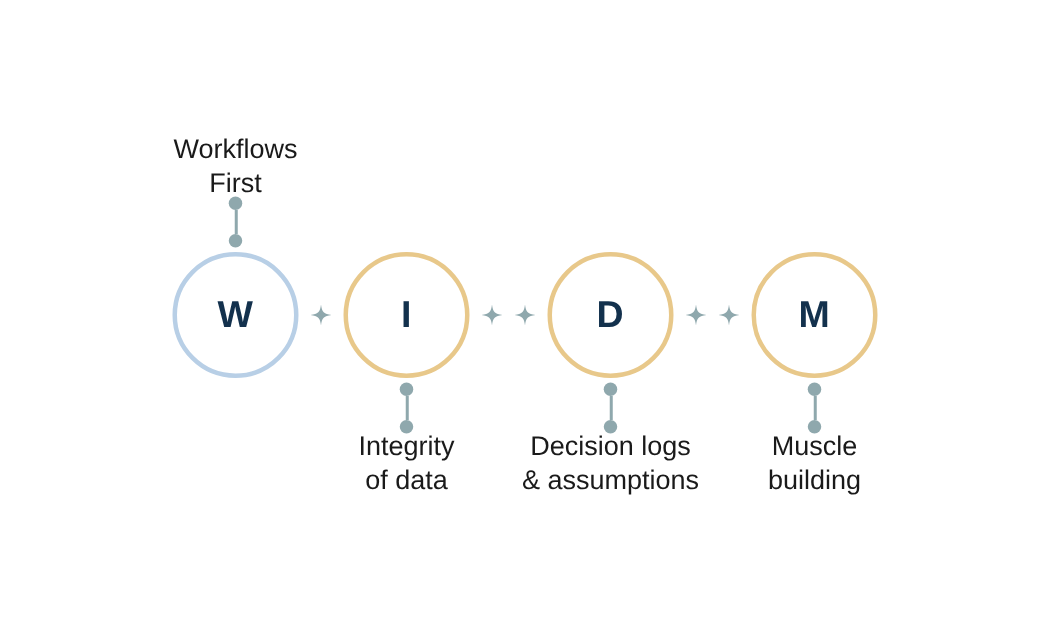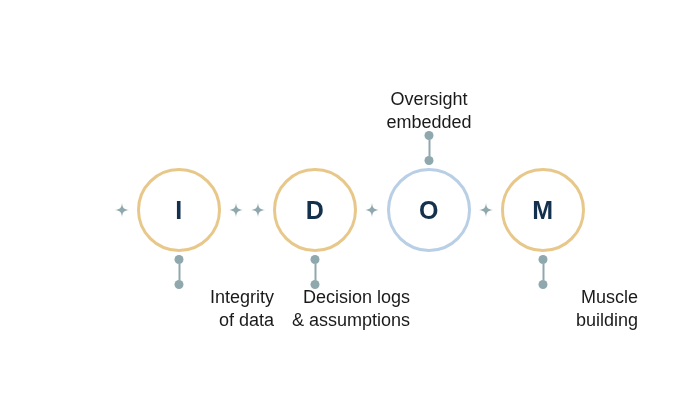--- a/index.html
+++ b/index.html
@@ -115,28 +115,39 @@
     transform: translateX(-50%);
     width: 190px;
     text-align: center;
     font-family: "Liberation Sans", sans-serif;
     font-size: 18px;
     line-height: 1.28;
     color: #1a1a1a;
     white-space: pre-line;
   }
   .label.above { bottom: 100%; margin-bottom: 30px; }
-  .label.below { top: 100%; margin-top: 30px; text-align: right; }
+  .label.below { top: 100%; margin-top: 30px; }
 </style>
 </head>
 <body>
 
 <div class="canvas">
   <div class="chain">
 
+    <div class="node">
+      <div class="label above">Workflows
+First</div>
+      <div class="pin up">
+        <span class="dot"></span>
+        <span class="stem"></span>
+        <span class="dot"></span>
+      </div>
+      <div class="ring blue"></div>
+      <div class="letter">W</div>
+    </div>
 
     <div class="sparkle">
       <svg width="14" height="14" viewBox="0 0 24 24" aria-hidden="true">
         <path d="M12 0 C13 8.6 15.4 11 24 12 C15.4 13 13 15.4 12 24 C11 15.4 8.6 13 0 12 C8.6 11 11 8.6 12 0 Z" fill="#8fa8ad"></path>
       </svg>
     </div>
 
     <div class="node">
       <div class="ring gold"></div>
       <div class="letter">I</div>
@@ -173,31 +184,20 @@
       <div class="label below">Decision logs
 &amp; assumptions</div>
     </div>
 
     <div class="sparkle">
       <svg width="14" height="14" viewBox="0 0 24 24" aria-hidden="true">
         <path d="M12 0 C13 8.6 15.4 11 24 12 C15.4 13 13 15.4 12 24 C11 15.4 8.6 13 0 12 C8.6 11 11 8.6 12 0 Z" fill="#8fa8ad"></path>
       </svg>
     </div>
 
-    <div class="node">
-      <div class="label above">Oversight
-embedded</div>
-      <div class="pin up">
-        <span class="dot"></span>
-        <span class="stem"></span>
-        <span class="dot"></span>
-      </div>
-      <div class="ring blue"></div>
-      <div class="letter">O</div>
-    </div>
 
     <div class="sparkle">
       <svg width="14" height="14" viewBox="0 0 24 24" aria-hidden="true">
         <path d="M12 0 C13 8.6 15.4 11 24 12 C15.4 13 13 15.4 12 24 C11 15.4 8.6 13 0 12 C8.6 11 11 8.6 12 0 Z" fill="#8fa8ad"></path>
       </svg>
     </div>
 
     <div class="node">
       <div class="ring gold"></div>
       <div class="letter">M</div>

